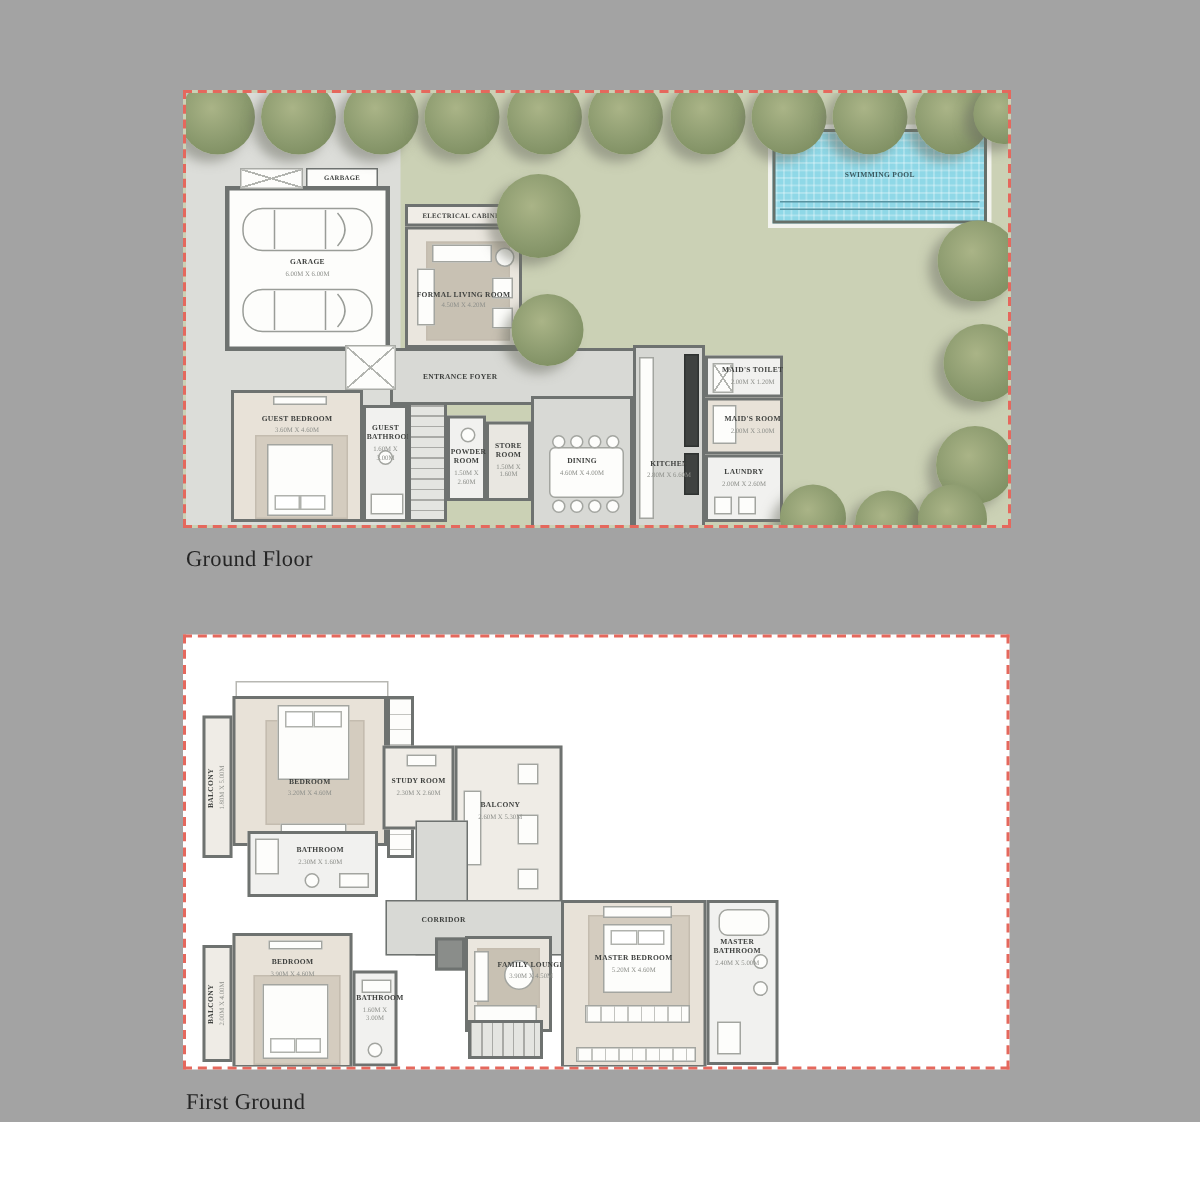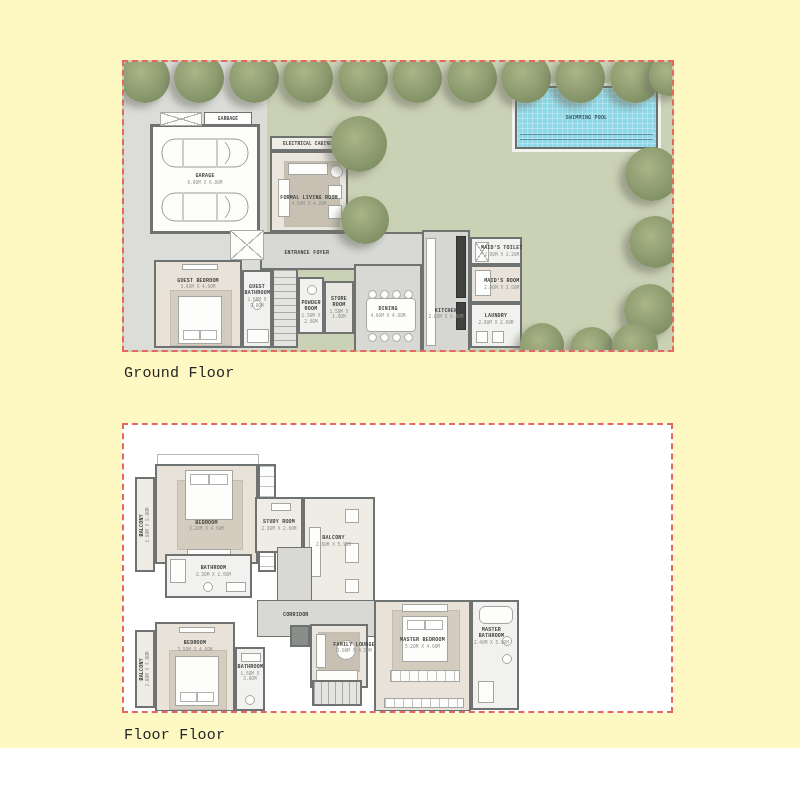--- a/index.html
+++ b/index.html
@@ -1,17 +1,17 @@
 <!DOCTYPE html>
 <html><head>
 <meta charset="utf-8">
 <style>
   html,body{margin:0;padding:0;background:#ffffff;}
-  #canvas{position:relative;width:800px;height:748px;background:#fef9c3;overflow:hidden;
-          font-family:Liberation Mono, monospace;}
+  #canvas{position:relative;width:800px;height:748px;background:#a3a3a3;overflow:hidden;
+          font-family:Liberation Serif, serif;}
   .plan{position:absolute;border:2px dashed #e5685d;overflow:hidden;box-sizing:border-box;}
   #gf-plan{left:122px;top:60px;width:552px;height:292px;background:#cbd1b5;}
   #ff-plan{left:122px;top:423px;width:551px;height:290px;background:#ffffff;}
   .caption{position:absolute;font-size:15px;color:#252525;letter-spacing:.2px;}
   #gf-caption{left:124px;top:365px;}
   #ff-caption{left:124px;top:727px;}
   .drive{position:absolute;left:0;top:0;width:143px;height:292px;background:#dcddd9;}
   .room{position:absolute;box-sizing:border-box;border:2px solid #6e7270;background:#eae6de;z-index:2;}
   .rlabel{position:absolute;left:50%;top:50%;transform:translate(-50%,-50%);
           width:max-content;max-width:96%;text-align:center;font-size:5px;line-height:1.3;
@@ -349,15 +349,15 @@
       <div class="furn" style="left:6px;top:4px;width:34px;height:18px;border-radius:6px;"></div>
       <div class="furn round" style="right:5px;top:34px;width:10px;height:10px;"></div>
       <div class="furn round" style="right:5px;top:52px;width:10px;height:10px;"></div>
       <div class="furn" style="left:5px;bottom:5px;width:16px;height:22px;"></div>
       <div class="rlabel" style="top:32%;left:42%;">
         <span>MASTER BATHROOM</span>
         <span class="dims">2.40M X 5.00M</span>
       </div>
     </div>
   </div>
-  <div class="caption" id="ff-caption">Floor Floor</div>
+  <div class="caption" id="ff-caption">First Ground</div>
 
 </div>
 
 </body></html>

